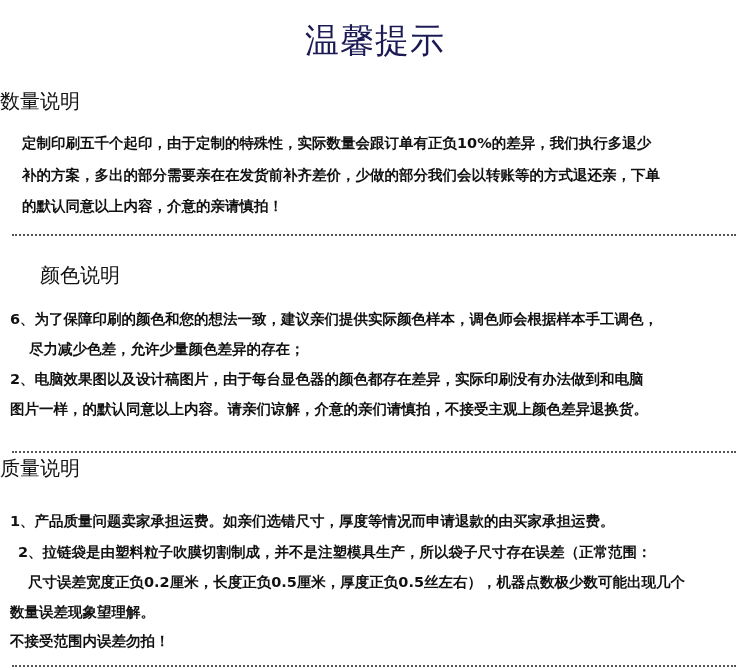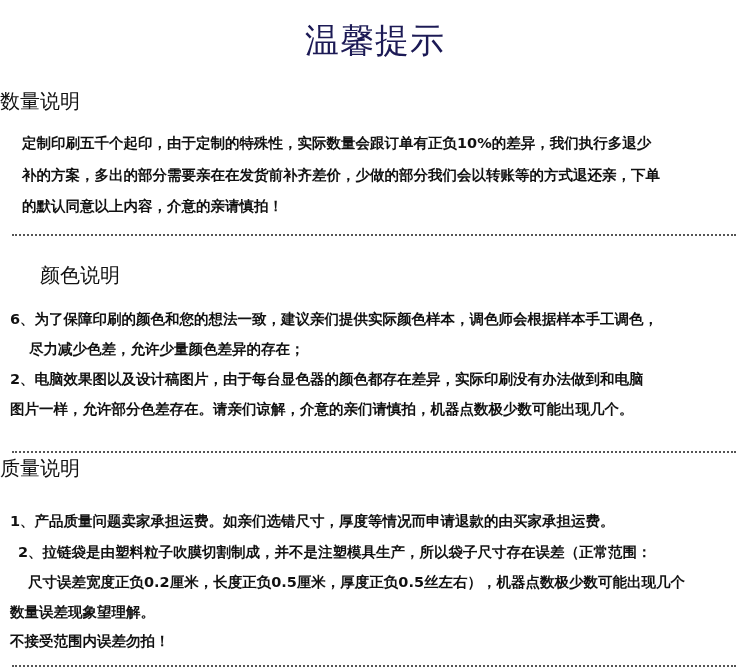--- a/index.html
+++ b/index.html
@@ -19,21 +19,21 @@
 <div class="heading" style="top:88px;">数量说明</div>
 <div class="para" style="left:22px; top:134px;">定制印刷五千个起印，由于定制的特殊性，实际数量会跟订单有正负10%的差异，我们执行多退少</div>
 <div class="para" style="left:22px; top:166px;">补的方案，多出的部分需要亲在在发货前补齐差价，少做的部分我们会以转账等的方式退还亲，下单</div>
 <div class="para" style="left:22px; top:197px;">的默认同意以上内容，介意的亲请慎拍！</div>
 <div class="divider" style="top:234px;"></div>
 
 <div class="heading" style="top:262px;padding-left:40px;">颜色说明</div>
 <div class="para" style="left:10px; top:310px;"> 6、为了保障印刷的颜色和您的想法一致，建议亲们提供实际颜色样本，调色师会根据样本手工调色，</div>
 <div class="para" style="left:10px; top:340px;margin-left:19px;">尽力减少色差，允许少量颜色差异的存在；</div>
 <div class="para" style="left:10px; top:370px;"> 2、电脑效果图以及设计稿图片，由于每台显色器的颜色都存在差异，实际印刷没有办法做到和电脑</div>
-<div class="para" style="left:10px; top:400px;">图片一样，允许部分色差存在。请亲们谅解，介意的亲们请慎拍，机器点数极少数可能出现几个。</div>
+<div class="para" style="left:10px; top:400px;">图片一样，的默认同意以上内容。请亲们谅解，介意的亲们请慎拍，不接受主观上颜色差异退换货。</div>
 <div class="divider" style="top:451px;"></div>
 
 <div class="heading" style="top:455px;">质量说明</div>
 <div class="para" style="left:10px; top:512px;">1、产品质量问题卖家承担运费。如亲们选错尺寸，厚度等情况而申请退款的由买家承担运费。</div>
 <div class="para" style="left:18px; top:543px;">2、拉链袋是由塑料粒子吹膜切割制成，并不是注塑模具生产，所以袋子尺寸存在误差（正常范围：</div>
 <div class="para" style="left:28px; top:573px;">尺寸误差宽度正负0.2厘米，长度正负0.5厘米，厚度正负0.5丝左右），机器点数极少数可能出现几个</div>
 <div class="para" style="left:10px; top:603px;">数量误差现象望理解。</div>
 <div class="para" style="left:10px; top:632px;">不接受范围内误差勿拍！</div>
 <div class="divider" style="top:665px;"></div>
 

